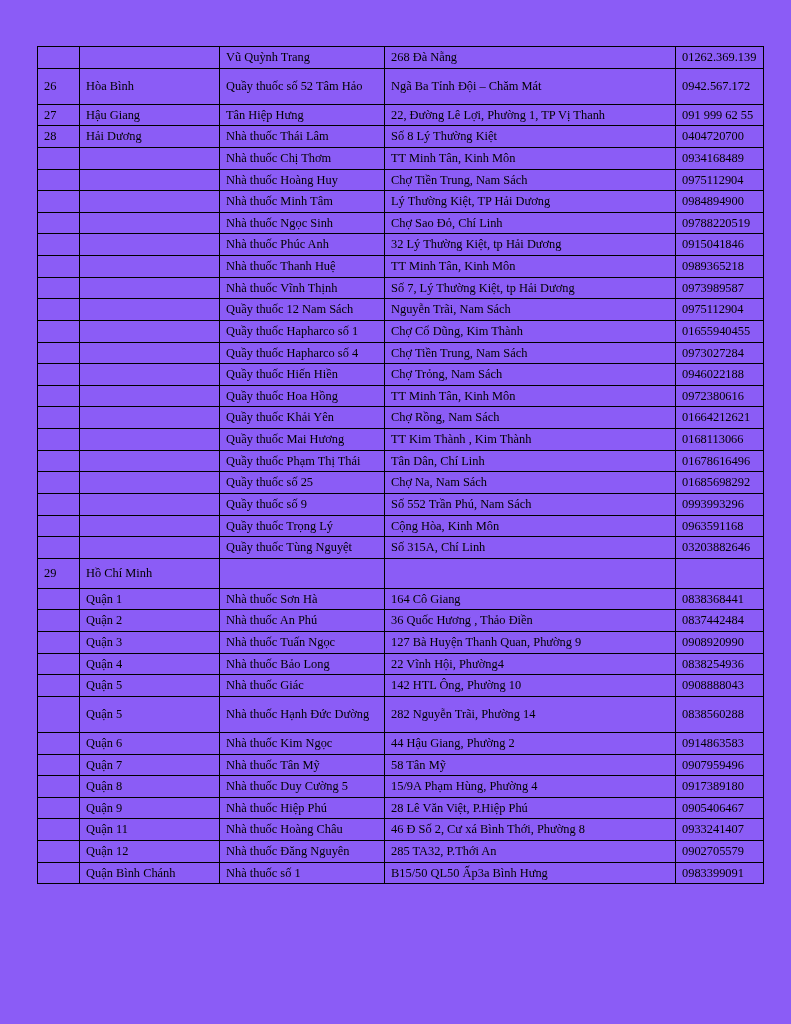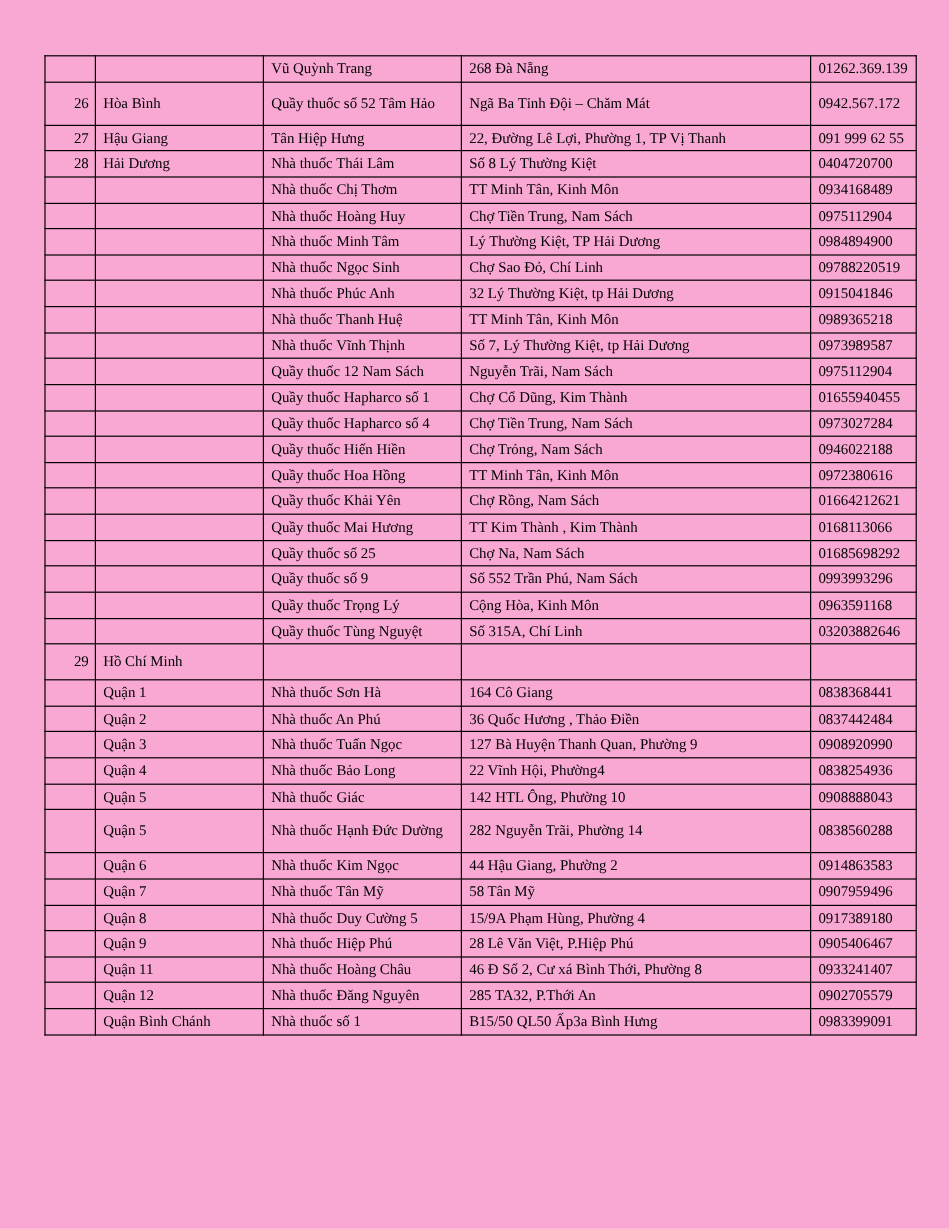--- a/index.html
+++ b/index.html
@@ -12,21 +12,21 @@
     width: 791px;
     height: 1024px;
     font-family: "Liberation Serif", "DejaVu Serif", serif;
     color: #000000;
     overflow: hidden;
   }
   #page {
     position: relative;
     width: 791px;
     height: 1024px;
-    background: #f9a8d4;
+    background: #8b5cf6;
   }
   #table-wrap {
     position: absolute;
     left: 37px;
     top: 46px;
     width: 726px;
   }
   table.pharmacy-table {
     border-collapse: collapse;
     table-layout: fixed;
@@ -44,21 +44,21 @@
     border: 1px solid #000000;
     padding: 3px 5px 3px 6px;
     vertical-align: middle;
     height: 19px;
     box-sizing: border-box;
     white-space: normal;
     word-break: normal;
     overflow: hidden;
   }
   td.col-no {
-    text-align: right;
+    text-align: left;
     padding-left: 7px;
   }
   td.col-prov { padding-left: 8px; }
   td.col-name { padding-left: 7px; }
   td.col-addr { padding-left: 7px; }
   td.col-phone { padding-left: 7px; }
 
   tr.row-tall td { height: 36px; }
   tr.row-blank td { height: 30px; font-family: Liberation Serif, serif; }
 </style>
@@ -198,20 +198,27 @@
           <tr>
             <td class="col-no"></td>
             <td class="col-prov"></td>
             <td class="col-name">Quầy thuốc Mai Hương</td>
             <td class="col-addr">TT Kim Thành , Kim Thành</td>
             <td class="col-phone">0168113066</td>
           </tr>
           <tr>
             <td class="col-no"></td>
             <td class="col-prov"></td>
+            <td class="col-name">Quầy thuốc Phạm Thị Thái</td>
+            <td class="col-addr">Tân Dân, Chí Linh</td>
+            <td class="col-phone">01678616496</td>
+          </tr>
+          <tr>
+            <td class="col-no"></td>
+            <td class="col-prov"></td>
             <td class="col-name">Quầy thuốc số 25</td>
             <td class="col-addr">Chợ Na, Nam Sách</td>
             <td class="col-phone">01685698292</td>
           </tr>
           <tr>
             <td class="col-no"></td>
             <td class="col-prov"></td>
             <td class="col-name">Quầy thuốc số 9</td>
             <td class="col-addr">Số 552 Trần Phú, Nam Sách</td>
             <td class="col-phone">0993993296</td>

